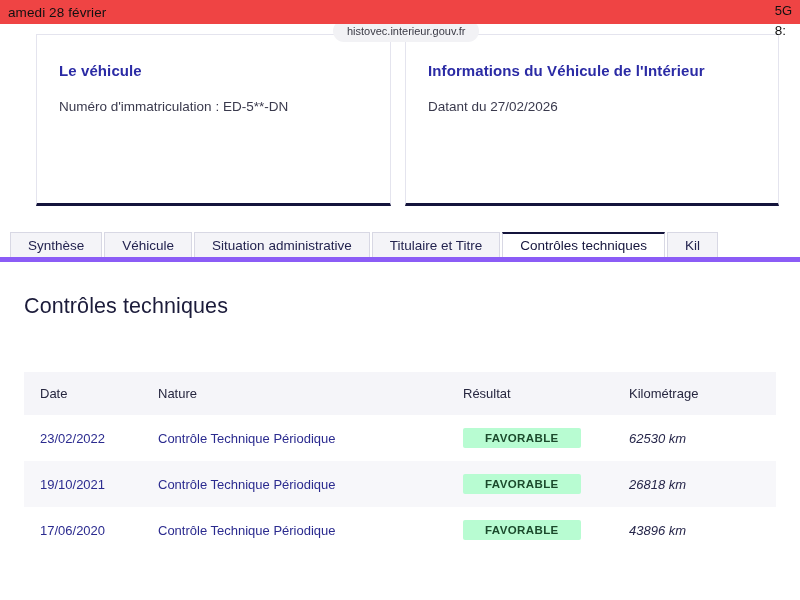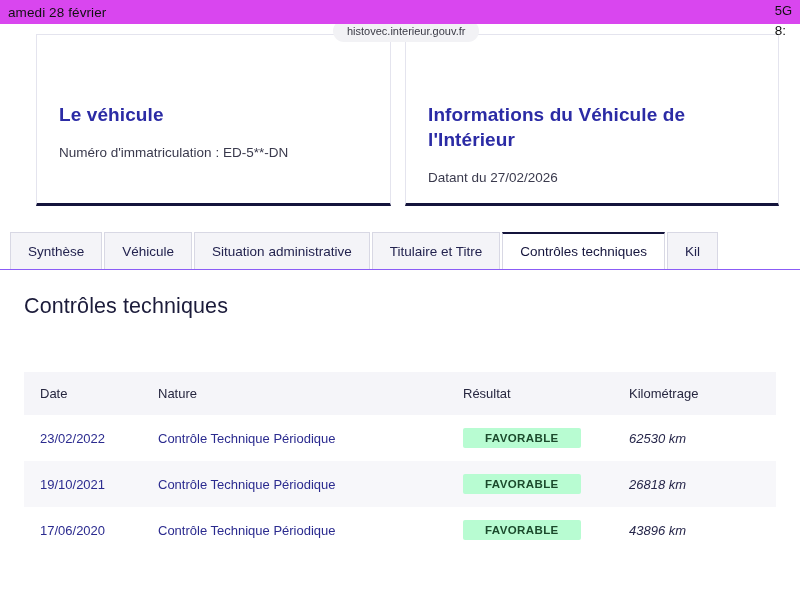--- a/index.html
+++ b/index.html
@@ -20,21 +20,21 @@
   .statusbar {
     position: absolute;
     top: 0; left: 0; right: 0;
     height: 24px;
     display: flex;
     align-items: center;
     justify-content: space-between;
     padding: 0 8px;
     font-size: 13px;
     color: #111;
-    background: #d946ef;
+    background: #ef4444;
     z-index: 30;
   }
   .status-left { font-size: 13.5px; letter-spacing: .1px; white-space: nowrap; }
   .status-right { display: flex; align-items: flex-start; gap: 5px; white-space: nowrap; flex-direction: column; }
   .signal { display: inline-flex; align-items: flex-end; gap: 1.5px; height: 11px; }
   .signal i { display: block; width: 2.5px; background: #111; border-radius: .5px; }
   .signal i:nth-child(1) { height: 4px; }
   .signal i:nth-child(2) { height: 6px; }
   .signal i:nth-child(3) { height: 8px; }
   .signal i:nth-child(4) { height: 11px; }
@@ -83,41 +83,40 @@
   .card {
     background: #ffffff;
     border: 1px solid #e4e4ee;
     border-bottom: 3px solid #14143c;
     padding: 26px 22px 20px 22px;
     height: 172px;
   }
   .card.vehicle { width: 355px; }
   .card.ministry { width: 374px; }
   .card h2 {
-    font-size: 19px;
+    font-size: 15px;
     font-weight: 700;
     color: #2b2ba5;
     line-height: 1.32;
     margin-bottom: 16px;
     letter-spacing: .1px;
-    margin-top: 41px;
   }
   .card p {
     font-size: 13.5px;
     color: #3a3a4d;
     line-height: 1.5;
   }
 
   
   .tabbar {
     position: absolute;
     top: 208px; left: 0;
     width: 100%;
-    height: 38px;
-    border-bottom: 1px solid #8b5cf6;
+    height: 30px;
+    border-bottom: 5px solid #8b5cf6;
     display: flex;
     align-items: stretch;
     padding-left: 10px;
     overflow: hidden;
   }
   .tab {
     display: flex;
     align-items: center;
     padding: 0 17px;
     font-size: 13.5px;

